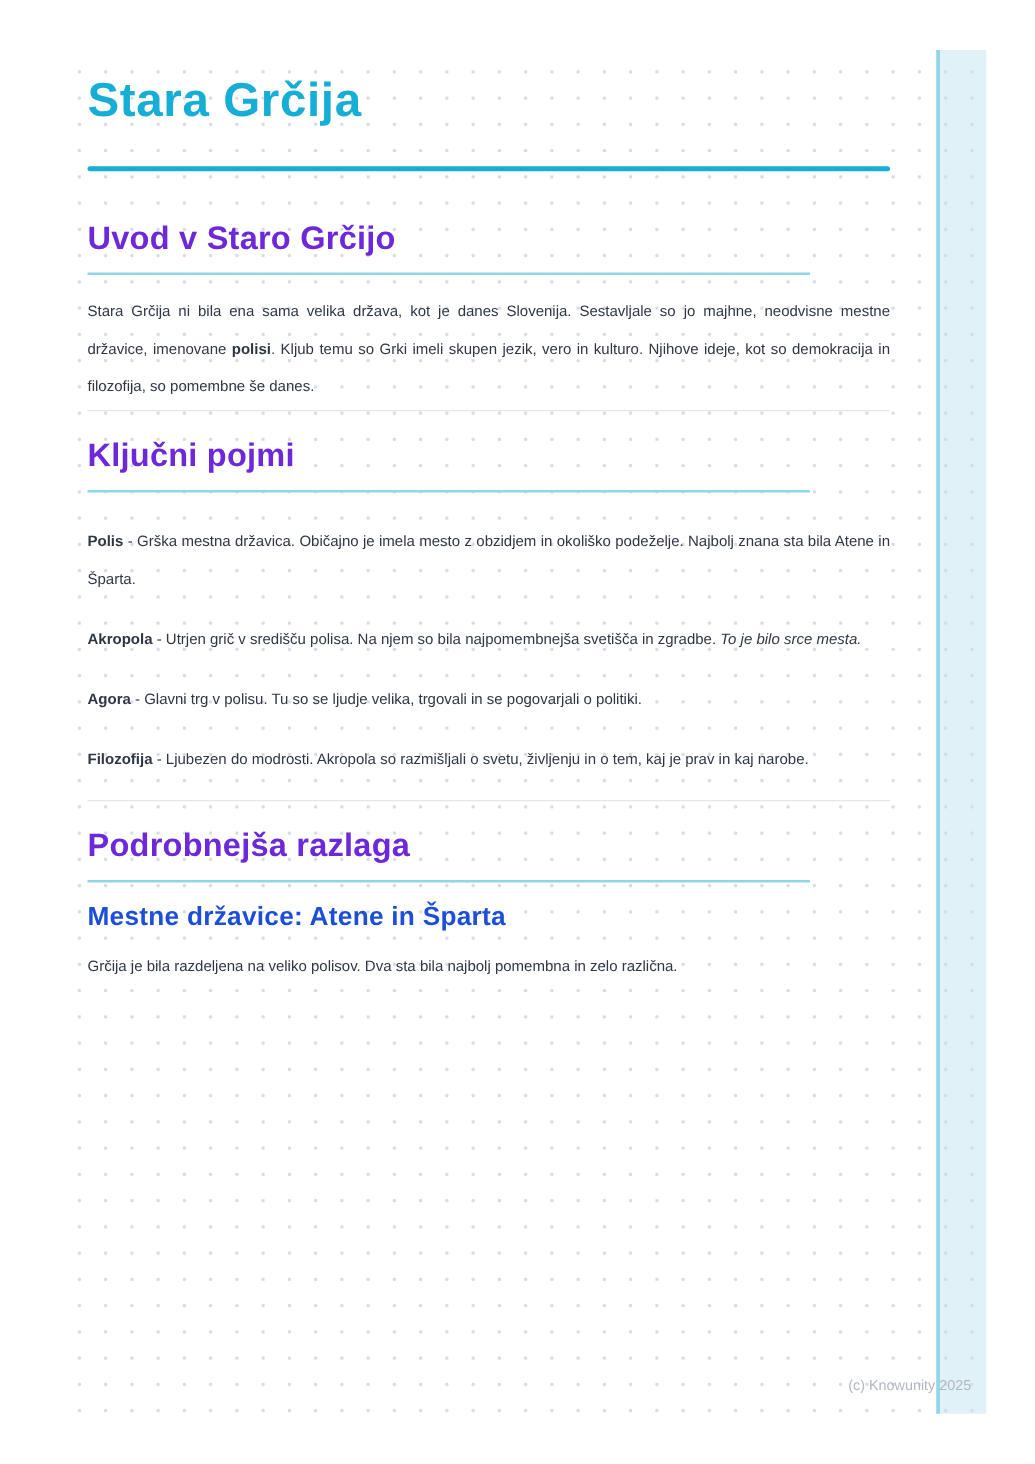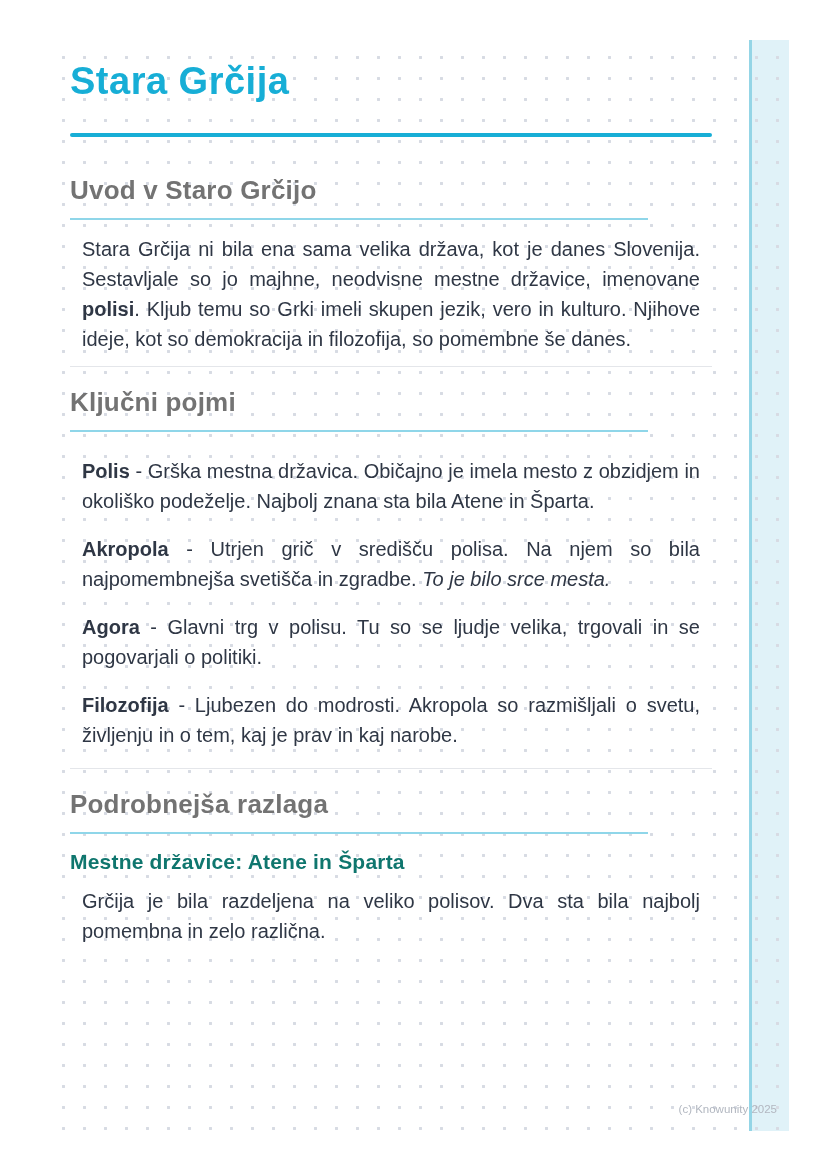--- a/index.html
+++ b/index.html
@@ -55,54 +55,54 @@
     background: #17aed6;
     margin-top: 29px;
     border-radius: 2px;
   }
   h2 {
     margin: 0;
     font-size: 26px;
     line-height: 34px;
     font-weight: 800;
     letter-spacing: 0.2px;
-    color: #737373;
+    color: #6d28d9;
   }
   .h2-intro   { margin-top: 36px; }
   .h2-section { margin-top: 18px; }
   .rule-thin {
     height: 2px;
     width: 90%;
     background: #8fd6e9;
     margin-top: 11px;
   }
   p {
-    margin: 12px;
-    font-size: 20px;
+    margin: 0;
+    font-size: 12px;
     line-height: 30px;
     color: #2f3745;
     text-align: justify;
   }
   .lead { margin-top: 14px; }
   .term { margin-top: 0; margin-bottom: 18px; }
   .terms { margin-top: 24px; }
   .term b { font-weight: 700; color: #2f3745; }
   .divider {
     height: 1px;
     background: #e4e6ea;
     margin-top: 6px;
   }
   .divider-first { margin-top: 4px; }
   h3 {
     margin: 14px 0 0 0;
     font-size: 21px;
     line-height: 28px;
     font-weight: 800;
     letter-spacing: 0.2px;
-    color: #0f766e;
+    color: #1d4ed8;
   }
   .detail-par { margin-top: 10px; }
   .footer {
     position: absolute;
     right: 12px;
     bottom: 16px;
     font-size: 11.5px;
     color: #b2b7c0;
     z-index: 3;
   }

